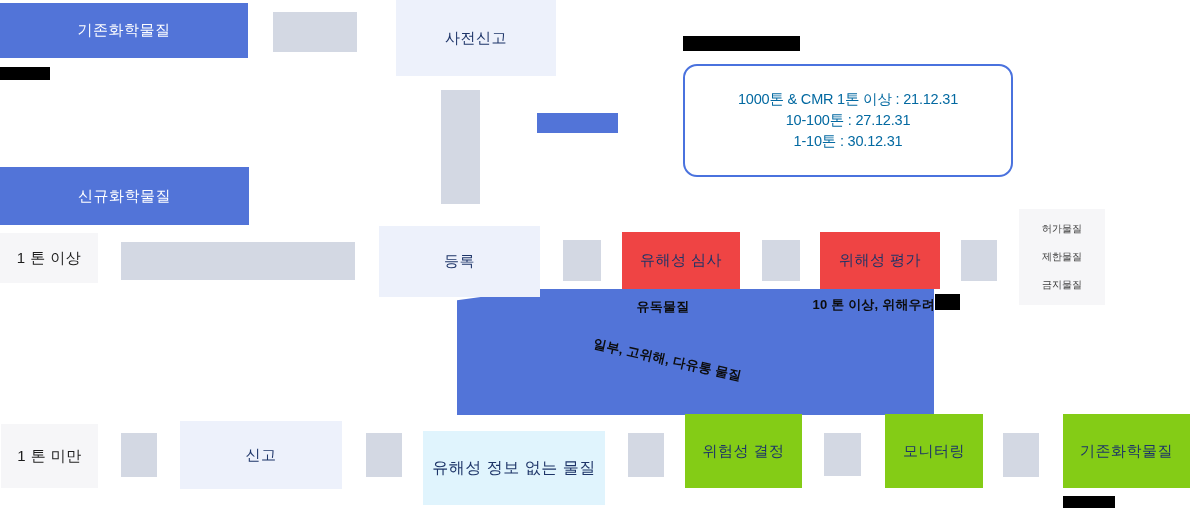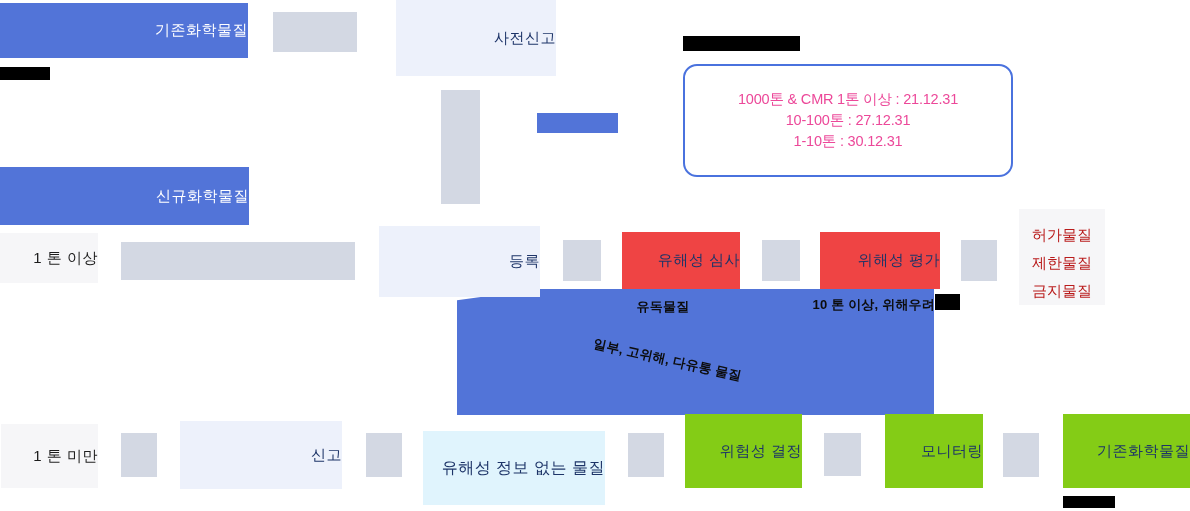--- a/index.html
+++ b/index.html
@@ -1,34 +1,34 @@
 <!DOCTYPE html>
 <html><head>
 <meta charset="utf-8">
 <style>
   html,body{margin:0;padding:0;background:#ffffff;}
   body{font-family:"Liberation Sans","DejaVu Sans",sans-serif;}
   #stage{position:relative;width:1190px;height:511px;background:#ffffff;overflow:hidden;}
   .abs{position:absolute;box-sizing:border-box;}
-  .center{display:flex;align-items:center;justify-content:flex-end;}
+  .center{display:flex;align-items:center;justify-content:center;}
   .blue{background:#5274d8;}
   .lavender{background:#edf1fb;}
   .cyan{background:#ef4444;}
   .cyanlt{background:#84cc16;}
   .graybox{background:#f6f6f8;}
   .conn{background:#d3d8e3;}
   .redact{background:#000000;}
   .wtext{color:#ffffff;font-size:15px;font-weight:500;letter-spacing:0.5px;}
   .navy{color:#1d3468;font-size:15px;font-weight:500;letter-spacing:0.5px;}
   .blk{color:#1c1c1c;font-size:15px;font-weight:500;letter-spacing:0.5px;}
   .boldblk{color:#0c0c0c;font-size:13px;font-weight:700;letter-spacing:0.2px;}
   .infobox{background:#ffffff;border:2px solid #4a72de;border-radius:14px;
            display:flex;flex-direction:column;align-items:center;justify-content:center;}
-  .infoline{color:#ec4899;font-size:14.5px;line-height:21px;font-weight:500;letter-spacing:-0.2px;white-space:nowrap;}
-  .resline{color:#b91c1c;font-size:15px;line-height:28px;font-weight:500;text-align:center;}
+  .infoline{color:#0369a1;font-size:14.5px;line-height:21px;font-weight:500;letter-spacing:-0.2px;white-space:nowrap;}
+  .resline{color:#404040;font-size:10px;line-height:28px;font-weight:500;text-align:center;}
   .bigblue{background:#5274d8;clip-path:polygon(0 9%,17% 0,100% 0,100% 100%,0 100%);z-index:1;}
   .z2{z-index:2;}
   .z3{z-index:3;}
   .rot{transform:rotate(12.5deg);transform-origin:center;}
 </style>
 </head>
 <body>
 
 <div id="stage">
 

